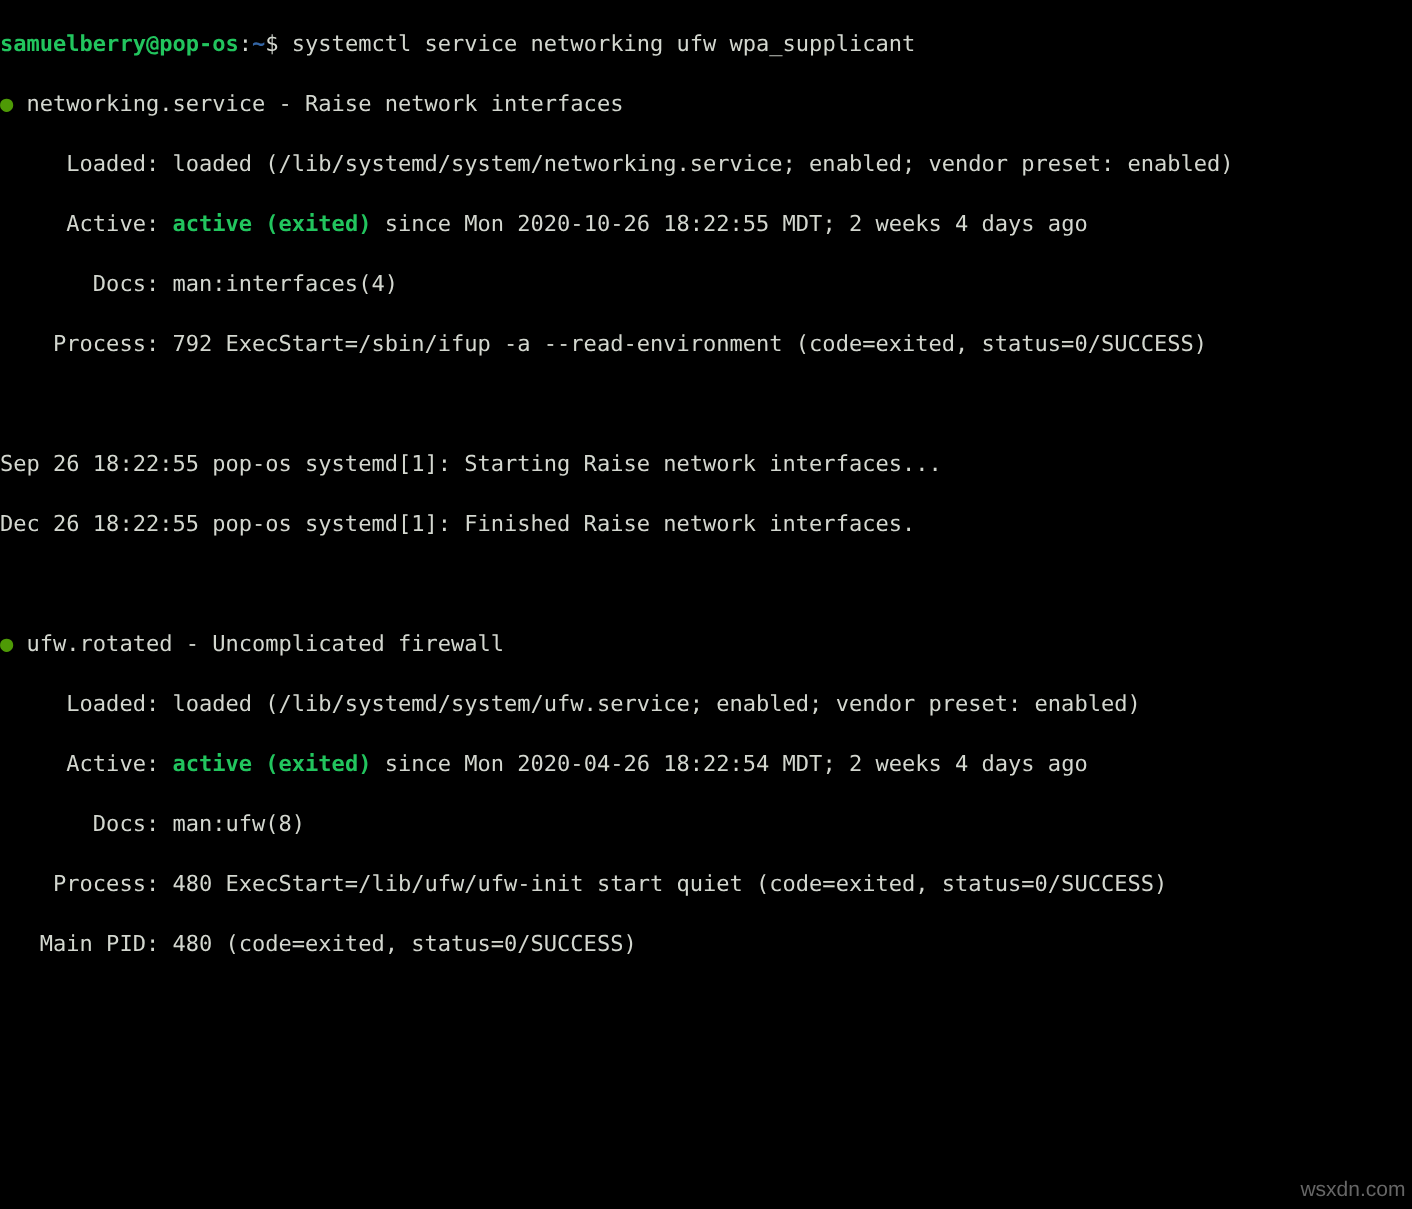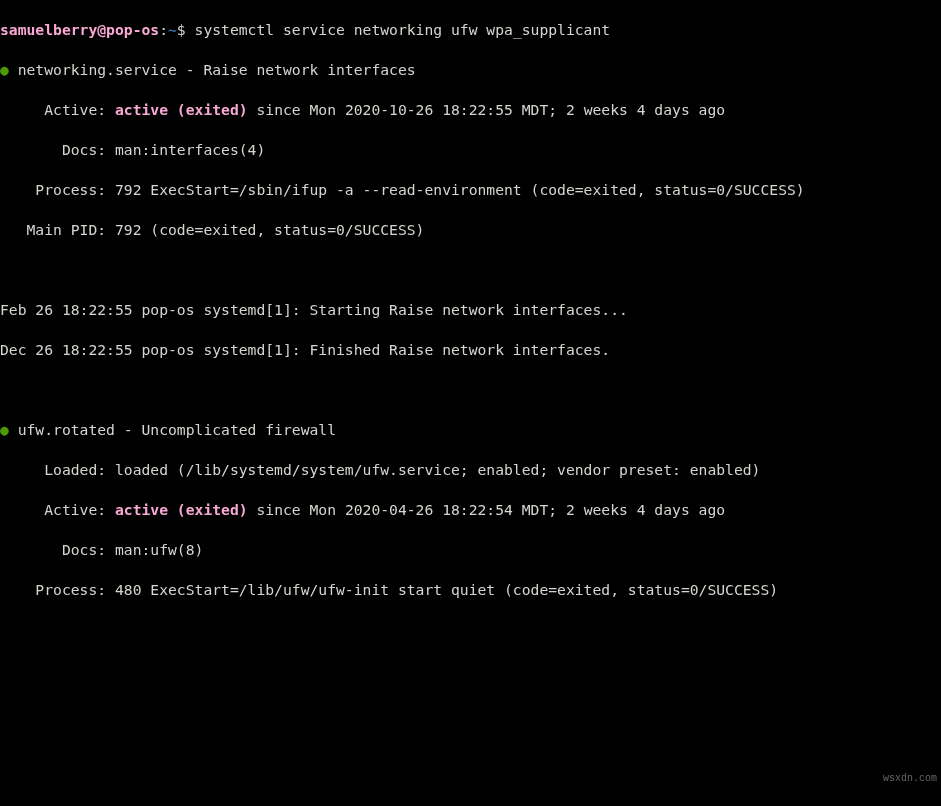--- a/index.html
+++ b/index.html
@@ -7,45 +7,46 @@
     padding: 0;
     background: #000;
     color: #ddd;
     font-family: "DejaVu Sans Mono", "Liberation Mono", Consolas, monospace;
     font-size: 14.7px;
     line-height: 20px;
     width: 941px;
     overflow: hidden;
   }
   .term { white-space: pre; }
-  .g  { color: #f9a8d4; font-weight: bold; }   
+  .g  { color: #22c55e; font-weight: bold; }   
   .gn { color: #4e9a06; }                       
   .bl { color: #3465a4; font-weight: bold; }    
   .wt { color: #d3d7cf; }
   .line { position: relative; height: 20px; overflow: hidden; }
-  .watermark { position: absolute; right: 4px; bottom: 17px; color: #666; font-size: 10px; font-family: Liberation Mono, monospace; }
+  .watermark { position: absolute; right: 4px; bottom: 4px; color: #666; font-size: 14px; font-family: Liberation Sans, sans-serif; }
 </style>
 </head>
 <body>
 <div class="term">
 <div class="line"><span class="g">samuelberry@pop-os</span><span class="wt">:</span><span class="bl">~</span><span class="wt">$ </span><span class="wt">systemctl service networking ufw wpa_supplicant</span></div>
 <div class="line"><span class="gn">●</span><span class="wt"> networking.service - Raise network interfaces</span></div>
+<div class="line"><span class="wt">     Loaded: loaded (/lib/systemd/system/networking.service; enabled; vendor preset: enabled)</span></div>
 <div class="line"><span class="wt">     Active: </span><span class="g">active (exited)</span><span class="wt"> since Mon 2020-10-26 18:22:55 MDT; 2 weeks 4 days ago</span></div>
 <div class="line"><span class="wt">       Docs: man:interfaces(4)</span></div>
 <div class="line"><span class="wt">    Process: 792 ExecStart=/sbin/ifup -a --read-environment (code=exited, status=0/SUCCESS)</span></div>
-<div class="line"><span class="wt">   Main PID: 792 (code=exited, status=0/SUCCESS)</span></div>
 <div class="line"><span class="wt"> </span></div>
-<div class="line"><span class="wt">Feb 26 18:22:55 pop-os systemd[1]: Starting Raise network interfaces...</span></div>
+<div class="line"><span class="wt">Sep 26 18:22:55 pop-os systemd[1]: Starting Raise network interfaces...</span></div>
 <div class="line"><span class="wt">Dec 26 18:22:55 pop-os systemd[1]: Finished Raise network interfaces.</span></div>
 <div class="line"><span class="wt"> </span></div>
 <div class="line"><span class="gn">●</span><span class="wt"> ufw.rotated - Uncomplicated firewall</span></div>
 <div class="line"><span class="wt">     Loaded: loaded (/lib/systemd/system/ufw.service; enabled; vendor preset: enabled)</span></div>
 <div class="line"><span class="wt">     Active: </span><span class="g">active (exited)</span><span class="wt"> since Mon 2020-04-26 18:22:54 MDT; 2 weeks 4 days ago</span></div>
 <div class="line"><span class="wt">       Docs: man:ufw(8)</span></div>
 <div class="line"><span class="wt">    Process: 480 ExecStart=/lib/ufw/ufw-init start quiet (code=exited, status=0/SUCCESS)</span></div>
+<div class="line"><span class="wt">   Main PID: 480 (code=exited, status=0/SUCCESS)</span></div>
 <div class="line"><span class="wt"> </span></div>
 <div class="line"><span class="wt"> </span></div>
 
 
 
 
 
 
 
 

